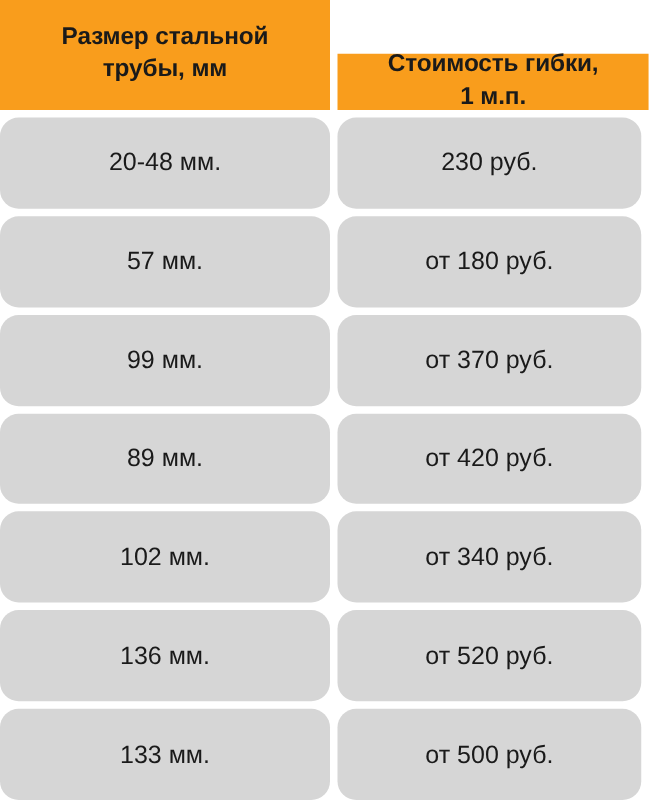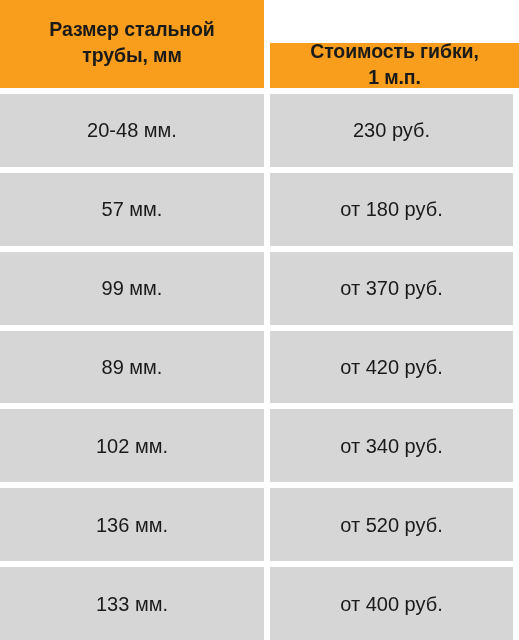--- a/index.html
+++ b/index.html
@@ -74,20 +74,21 @@
     color: #1a1a1a;
     font-size: 20px;
     font-weight: normal;
     line-height: 1.2;
     display: flex;
     align-items: center;
     justify-content: center;
     text-align: center;
     box-sizing: border-box;
     padding: 0 8px;
+    border-radius: 15px;
   }
   .body-cell.col-1 { width: 264px; flex: 0 0 264px; }
   .body-cell.col-2 { width: 243px; flex: 0 0 243px; }
 </style>
 </head>
 <body>
 
 <div class="price-table">
 
   <div class="table-head">
@@ -126,18 +127,18 @@
       <div class="body-cell col-2">от 340 руб.</div>
     </div>
 
     <div class="table-row">
       <div class="body-cell col-1">136 мм.</div>
       <div class="body-cell col-2">от 520 руб.</div>
     </div>
 
     <div class="table-row">
       <div class="body-cell col-1">133 мм.</div>
-      <div class="body-cell col-2">от 400 руб.</div>
+      <div class="body-cell col-2">от 500 руб.</div>
     </div>
 
 
   </div>
 </div>
 
 </body></html>

